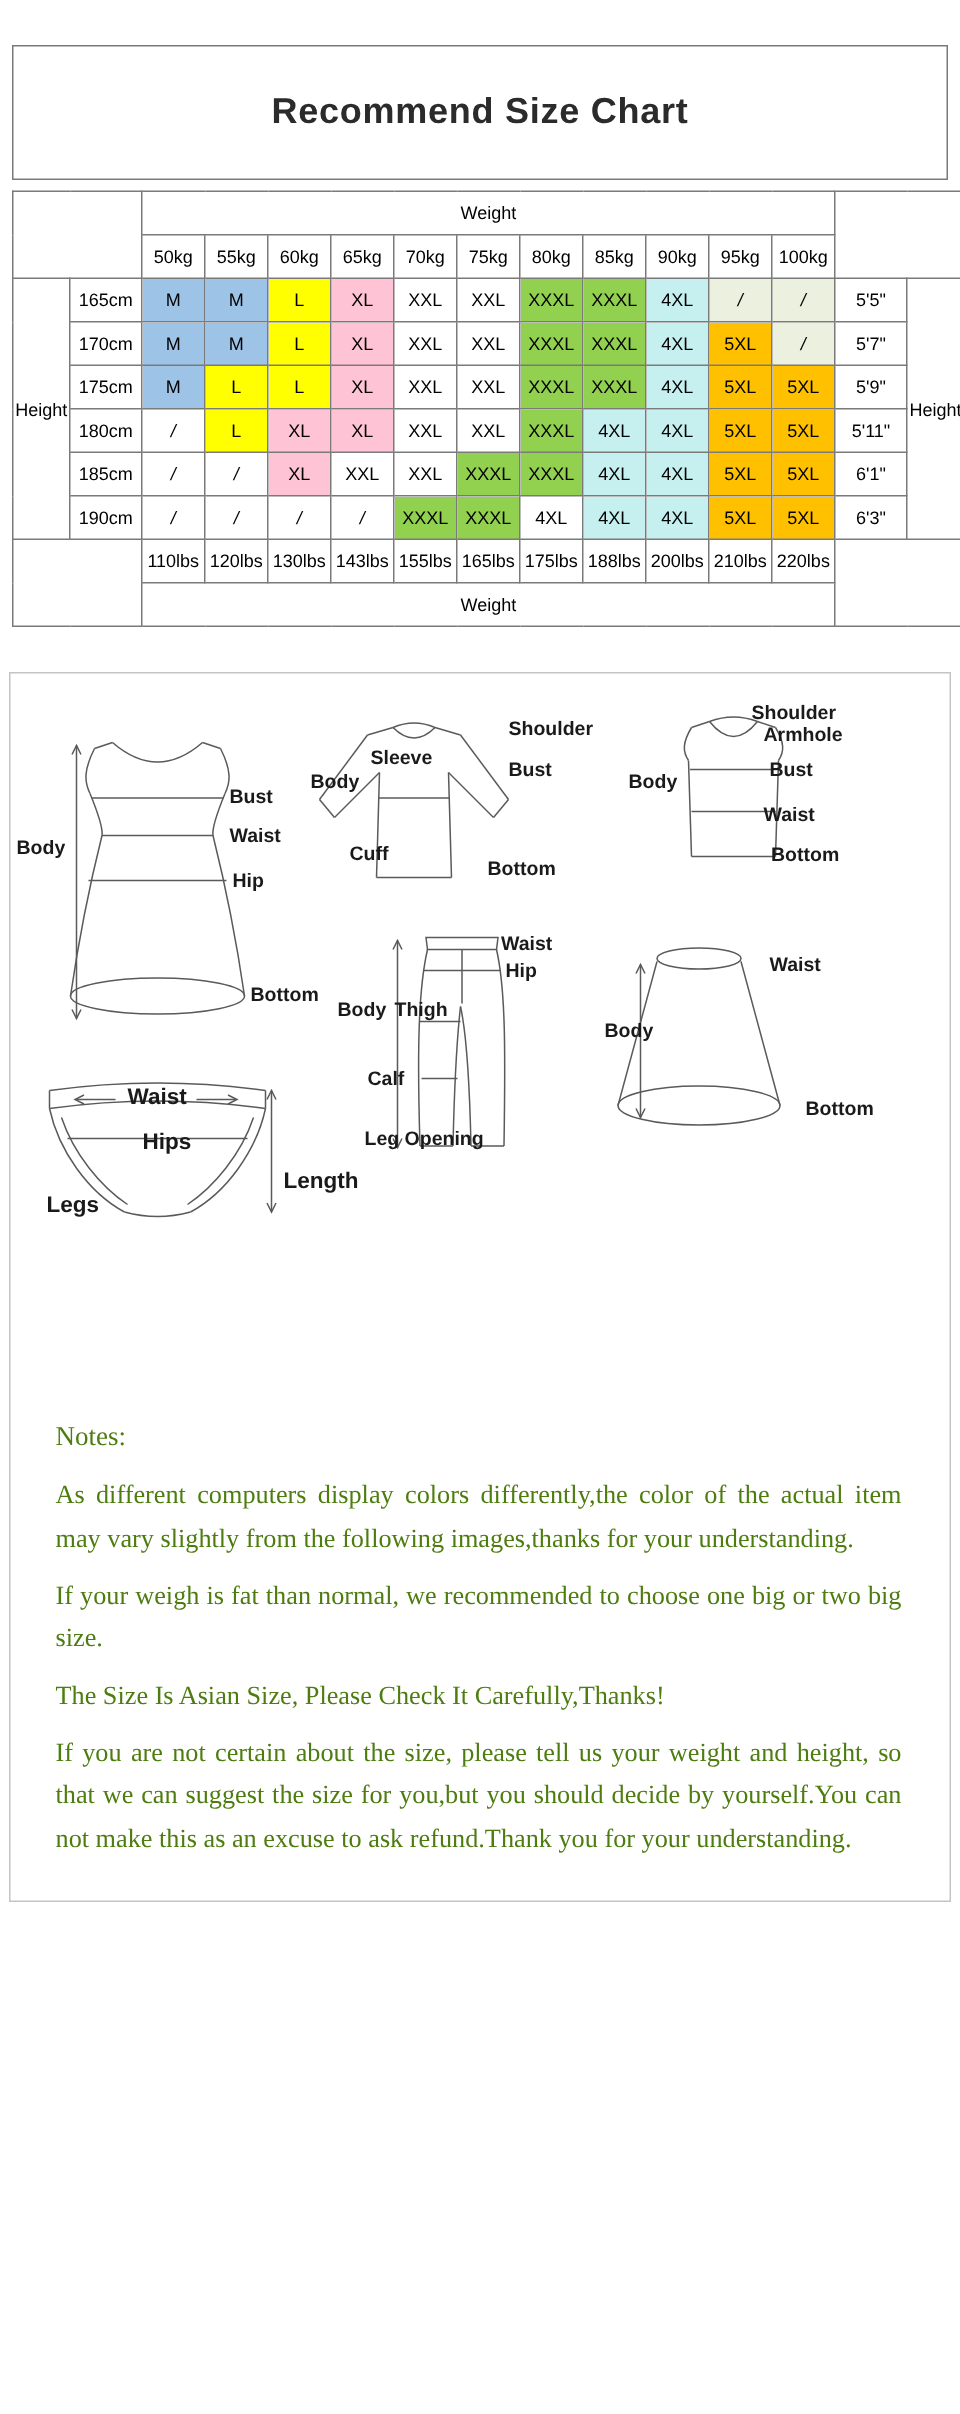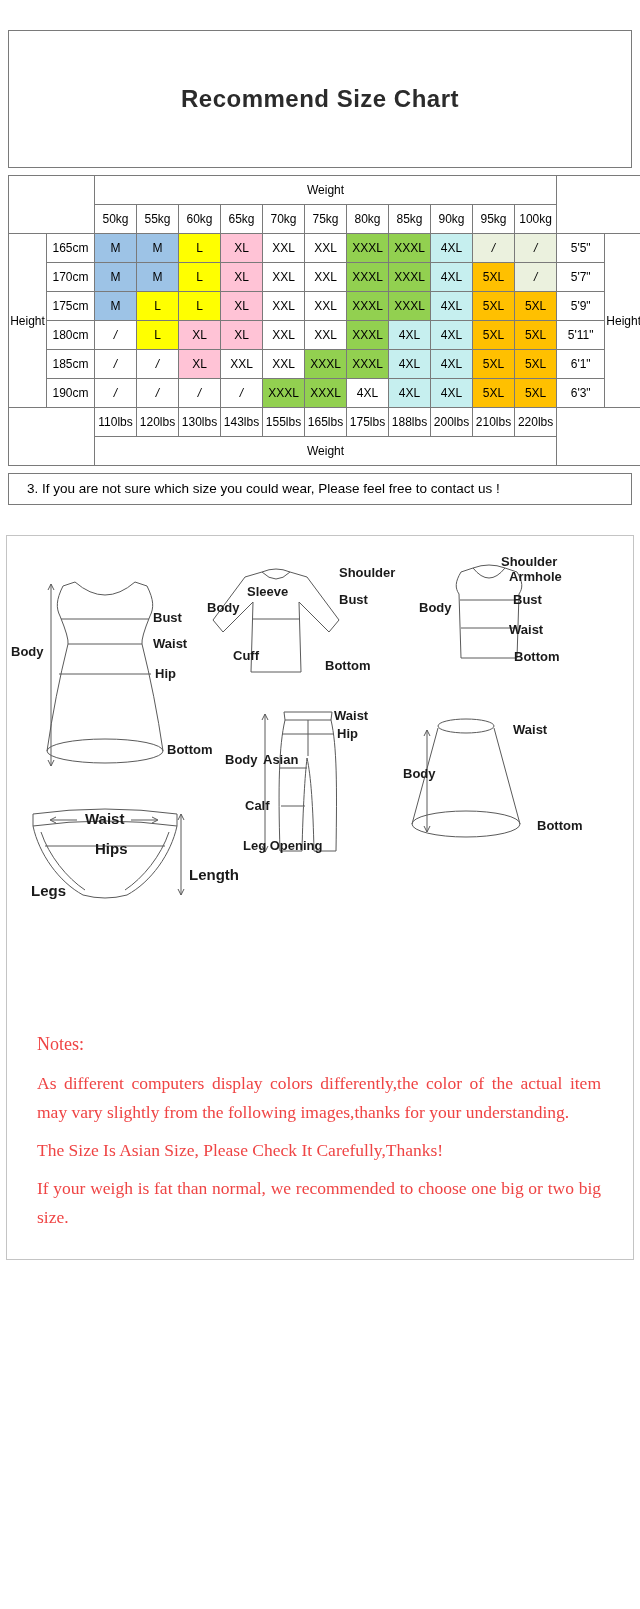--- a/index.html
+++ b/index.html
@@ -1,21 +1,21 @@
 <!DOCTYPE html>
 <html><head>
 <meta charset="utf-8">
 <style>
   * { box-sizing: border-box; }
   html,body { margin:0; padding:0; background:#ffffff; }
   body { width:640px; font-family:"Liberation Sans", sans-serif; color:#000; }
   .page { width:640px; }
 
   
-  .title-box { margin:30px 8px 0; border:1px solid #7a7a7a; height:138px;
+  .title-box { margin:30px 8px 0; border:1px solid #7a7a7a; height:90px;
                display:flex; align-items:center; justify-content:center; }
   .title { font-size:24px; font-weight:bold; color:#2b2b2b; letter-spacing:.5px; }
 
   table.size-chart { margin:7px 8px 0; border-collapse:collapse; width:624px; table-layout:fixed; }
   table.size-chart td { border:1px solid #7a7a7a; text-align:center; font-size:12px;
                         height:29px; padding:0; overflow:hidden; white-space:nowrap; }
   td.hdr { font-weight:normal; font-size:13px; }
   td.side { font-size:11.5px; font-weight:normal; }
   td.kg { font-size:11px; }
   td.cm, td.size { height:33px; font-size:12px; }
@@ -29,21 +29,21 @@
 
   
   .lower-box { margin:30px 6px 18px; border:1px solid #c4c4c4; background:#fff; }
   .diagrams { position:relative; height:432px; }
   .diagrams svg { position:absolute; }
   .ln line, .ln path, .ln ellipse { stroke:#5a5a5a; stroke-width:1; fill:none; }
   .dlabel { position:absolute; font-size:13px; font-weight:600; color:#1a1a1a; white-space:nowrap; }
   .dlabel.big { font-size:15px; font-weight:bold; }
 
   .notes-text { padding:62px 32px 18px 30px; font-family:"Liberation Serif", serif;
-                font-size:17.5px; color:#ef4444; }
+                font-size:17.5px; color:#4d7c0f; }
   .notes-heading { margin:0 0 14px; font-size:18px; }
   .notes-text p { margin:0 0 10px; text-align:justify; line-height:1.62; }
 </style>
 </head>
 <body>
 
 <div class="page">
 
   <div class="title-box">
     <div class="title">Recommend Size Chart</div>
@@ -192,23 +192,20 @@
           <td class="kg">210lbs</td>
           <td class="kg">220lbs</td>
           <td class="corner" colspan="2" rowspan="2"></td>
         </tr>
         <tr>
           <td class="hdr" colspan="11">Weight</td>
         </tr>
       </tbody>
   </table>
 
-  <div class="note-box">
-      <span><span>3. If you are not sure which size you could wear, Please feel free to contact us !</span></span>
-    </div>
 
   <div class="lower-box">
     <div class="diagrams">
 
       <svg style="left:10px;top:38px" width="168" height="205" viewBox="0 0 168 205">
         <g class="ln">
           <line x1="34" y1="10" x2="34" y2="192"></line>
           <path d="M31,16 L34,10 L37,16"></path>
             <path d="M31,186 L34,192 L37,186"></path>
           <path d="M58,8 Q88,34 118,8"></path>
@@ -291,21 +288,21 @@
           <line x1="55" y1="145" x2="77" y2="145"></line>
           <path d="M77,145 C78,80 78,40 72,14"></path>
           <line x1="23" y1="28" x2="75" y2="28"></line>
           <line x1="21" y1="62" x2="48" y2="62"></line>
           <line x1="22" y1="100" x2="46" y2="100"></line>
         </g>
       </svg>
       <span class="dlabel" style="left:327px;top:172px">Waist</span>
       <span class="dlabel" style="left:330px;top:190px">Hip</span>
       <span class="dlabel" style="left:218px;top:216px">Body</span>
-      <span class="dlabel" style="left:256px;top:216px">Asian</span>
+      <span class="dlabel" style="left:256px;top:216px">Thigh</span>
       <span class="dlabel" style="left:238px;top:262px">Calf</span>
       <span class="dlabel" style="left:236px;top:302px">Leg Opening</span>
 
       <svg style="left:393px;top:178px" width="135" height="128" viewBox="0 0 135 128">
         <g class="ln">
           <ellipse cx="66" cy="12" rx="28" ry="7"></ellipse>
           <line x1="38" y1="14" x2="12" y2="110"></line>
           <line x1="94" y1="14" x2="120" y2="110"></line>
           <ellipse cx="66" cy="110" rx="54" ry="13"></ellipse>
           <line x1="27" y1="16" x2="27" y2="118"></line>
@@ -341,19 +338,20 @@
       <span class="dlabel big" style="left:78px;top:274px">Waist</span>
       <span class="dlabel big" style="left:88px;top:304px">Hips</span>
       <span class="dlabel big" style="left:24px;top:346px">Legs</span>
       <span class="dlabel big" style="left:182px;top:330px">Length</span>
     </div>
 
     <div class="notes-text">
       <p class="notes-heading">Notes:</p>
       <div>
           <p>As different computers display colors differently,the color of the actual item may vary slightly from the following images,thanks for your understanding.</p>
+          <p>If your weigh is fat than normal, we recommended to choose one big or two big size.</p>
           <p>The Size Is Asian Size, Please Check It Carefully,Thanks!</p>
-          <p>If your weigh is fat than normal, we recommended to choose one big or two big size.</p>
+          <p>If you are not certain about the size, please tell us your weight and height, so that we can suggest the size for you,but you should decide by yourself.You can not make this as an excuse to ask refund.Thank you for your understanding.</p>
         </div>
     </div>
   </div>
 
 </div>
 
 </body></html>

